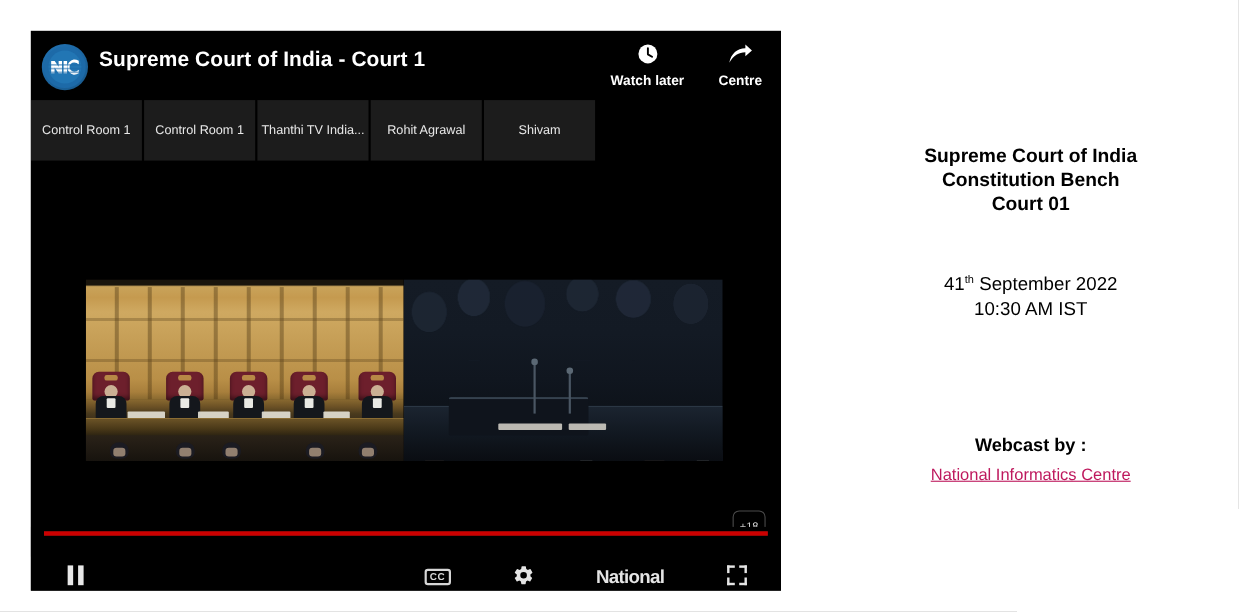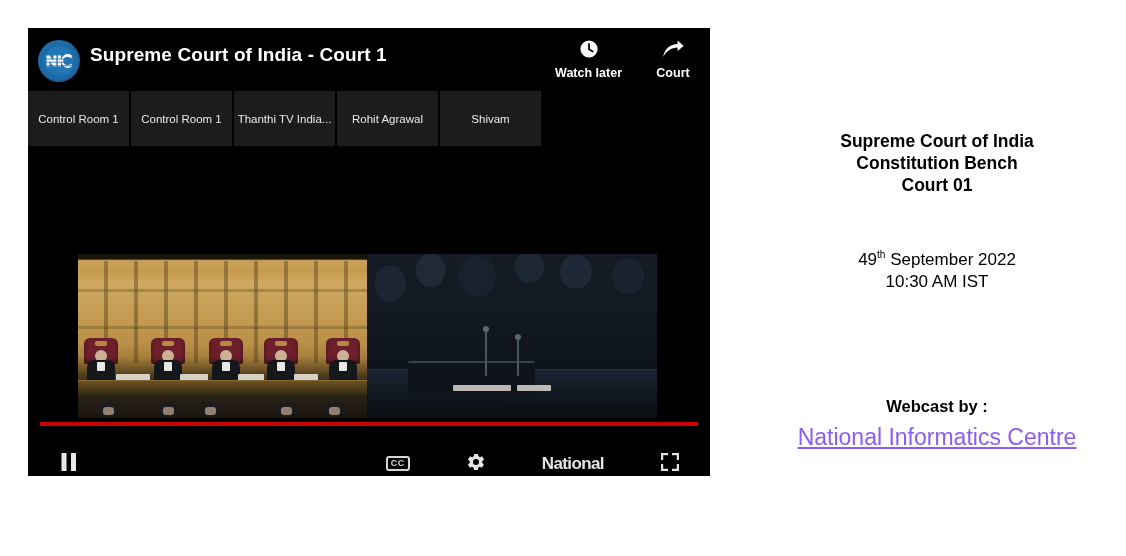--- a/index.html
+++ b/index.html
@@ -18,21 +18,21 @@
     height: 556px;
     background: #ffffff;
   }
 
   
   #player {
     position: absolute;
     left: 28px;
     top: 28px;
     width: 682px;
-    height: 448px;
+    height: 509px;
     background: #000000;
     overflow: hidden;
   }
 
   
   .player-topbar {
     position: absolute;
     left: 0; top: 0;
     width: 682px;
     height: 58px;
@@ -527,22 +527,22 @@
     margin-top: 104px;
   }
   .webcast-by {
     font-size: 16.5px;
     font-weight: bold;
     color: #000;
   }
   .webcast-link {
     display: inline-block;
     margin-top: 8px;
-    font-size: 23px;
-    color: #8b5cf6;
+    font-size: 15px;
+    color: #be185d;
     text-decoration: underline;
     cursor: pointer;
   }
 </style>
 </head>
 <body>
 
 <div id="page">
 
   <div id="player">
@@ -575,21 +575,21 @@
             </svg>
           </span>
           <span class="lb">Watch later</span>
         </div>
         <div class="topbar-action">
           <span class="ic">
             <svg width="24" height="22" viewBox="0 0 24 22" aria-hidden="true">
               <path d="M2 19 C3.6 10.6 9.2 6.2 16.6 5.9 L16.6 2.4 L22.6 7.9 L16.6 13.1 L16.6 9.6 C10.6 9.8 5.8 12.6 2 19 Z" fill="#ffffff"></path>
             </svg>
           </span>
-          <span class="lb">Court</span>
+          <span class="lb">Centre</span>
         </div>
       </div>
     </div>
 
     <div class="tab-strip">
       <div class="ptab">Control Room 1</div>
       <div class="ptab">Control Room 1</div>
       <div class="ptab">Thanthi TV India...</div>
       <div class="ptab">Rohit Agrawal</div>
       <div class="ptab">Shivam</div>
@@ -771,21 +771,21 @@
   </div>
 
   <div id="info-panel">
     <div class="info-title-block">
       <div>Supreme Court of India</div>
       <div>Constitution Bench</div>
       <div>Court 01</div>
     </div>
 
     <div class="info-date-block">
-      <div><span>49</span><sup>th</sup><span> September 2022</span></div>
+      <div><span>41</span><sup>th</sup><span> September 2022</span></div>
       <div>10:30 AM IST</div>
     </div>
 
     <div class="webcast-block">
       <div class="webcast-by">Webcast by :</div>
       <a class="webcast-link" href="#">National Informatics Centre</a>
     </div>
   </div>
 
 </div>

